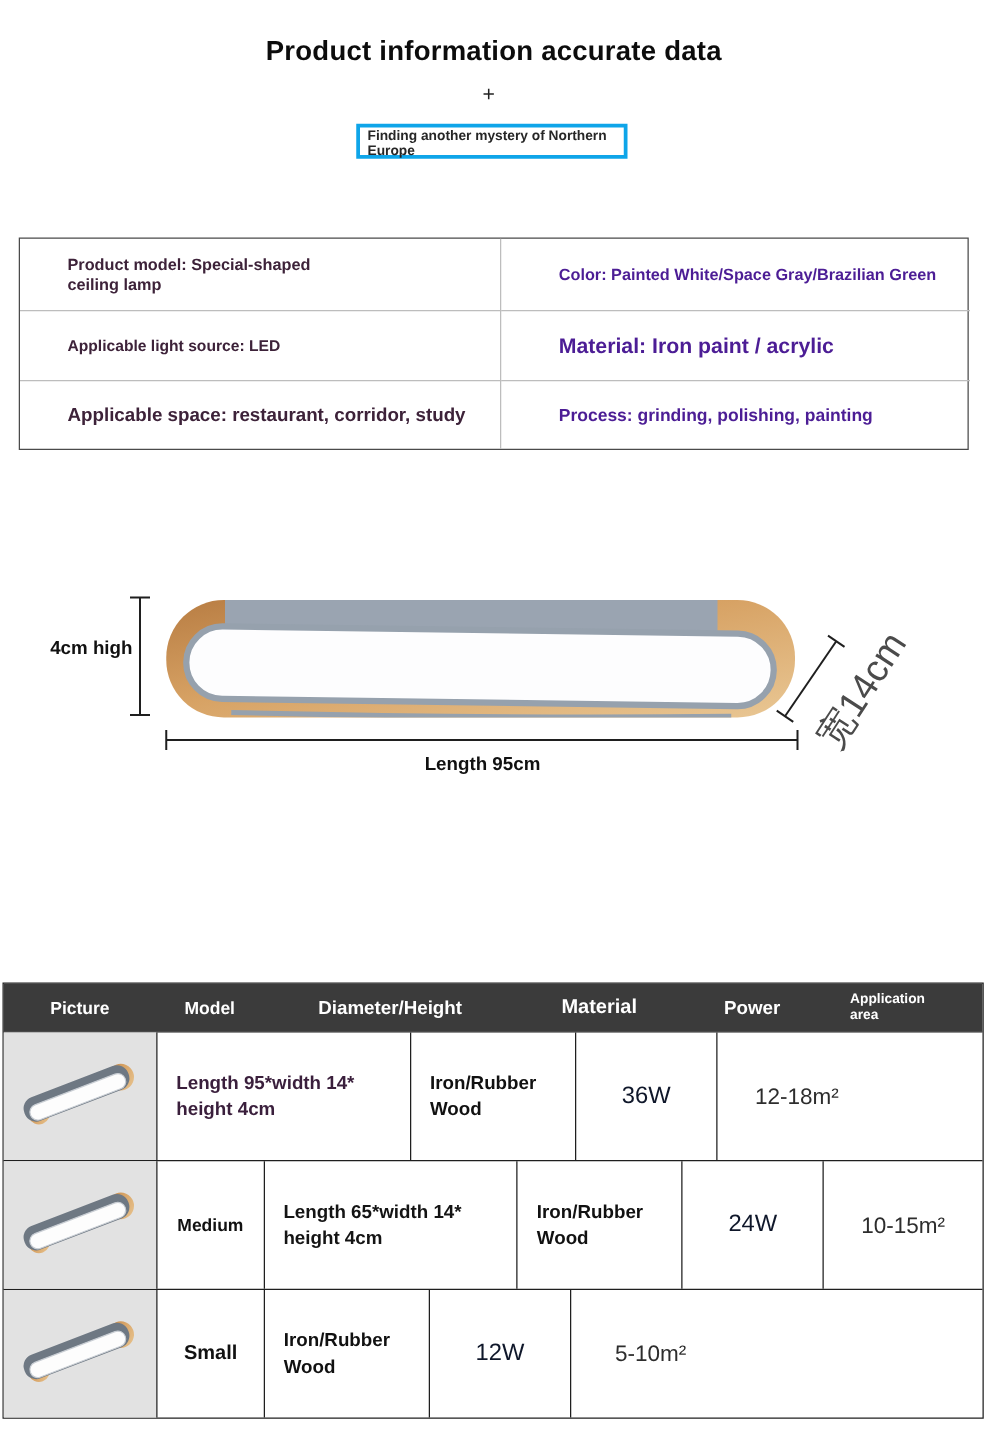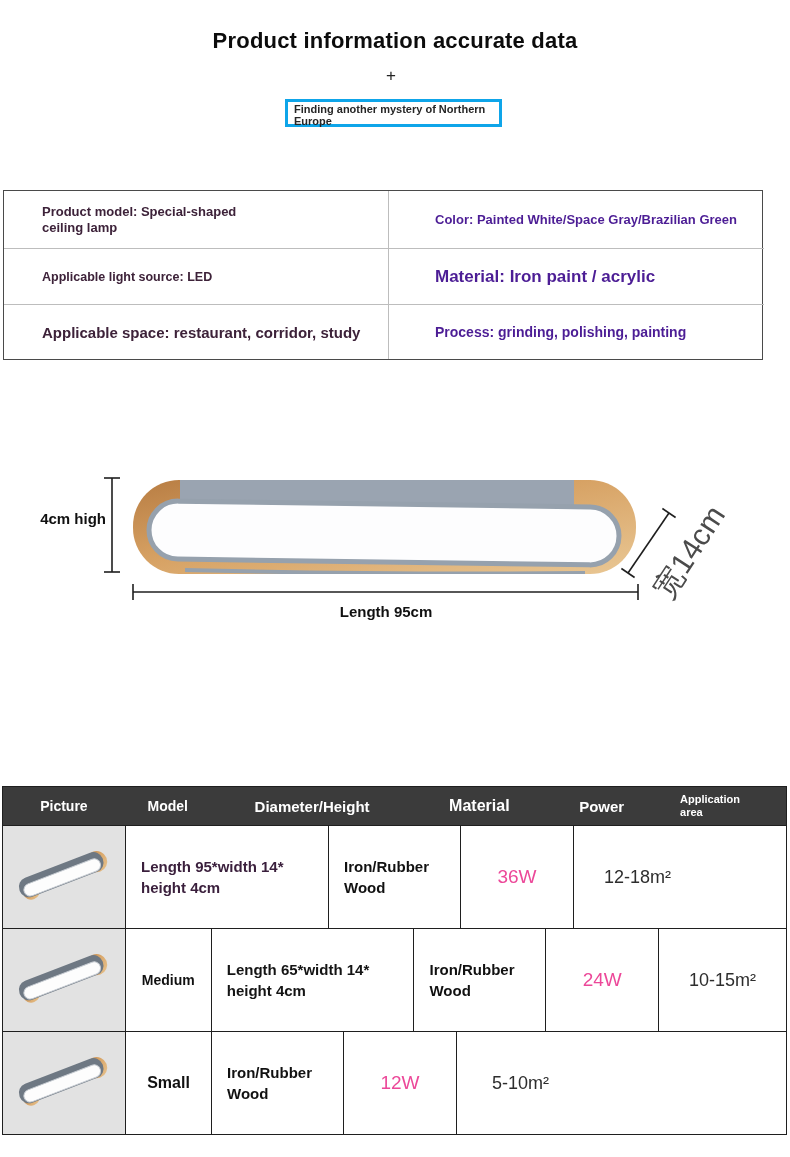--- a/index.html
+++ b/index.html
@@ -21,21 +21,21 @@
     text-align:center; font-size:17px; font-weight:400; color:#222;
   }
   .banner {
     position:absolute; top:99px; left:285px; width:217px; height:28px;
     border:3px solid #0ea5e9; padding:2px 6px;
     font-size:11px; font-weight:bold; line-height:11.5px; color:#262626;
   }
 
   
   .spec-table {
-    position:absolute; top:190px; left:3px; width:760px;
+    position:absolute; top:190px; left:15px; width:760px;
     border:1px solid #4a4a4a;
     display:grid;
     grid-template-columns:385px 375px;
     grid-template-rows:57px 56px 55px;
   }
   .spec-cell { display:flex; align-items:center; }
   .spec-cell.l { padding-left:38px; border-right:1px solid #bdbdbd; }
   .spec-cell.r { padding-left:46px; }
   .spec-row2 { border-top:1px solid #bdbdbd; }
   .spec-plum { color:#3d2239; }
@@ -83,21 +83,21 @@
   .c3 { width:132px; } .c4 { width:113px; } .c5 { width:128px; }
   .cell-picture { background:#e2e2e2; justify-content:center; }
   .cell-model { justify-content:center; font-weight:bold; font-size:16px; color:#111; }
   .cell-model.size-14 { font-size:14px; }
   .cell-dims { padding-left:15px; font-weight:bold; font-size:15px; line-height:21px; }
   .cell-dims span { display:block; max-width:178px; }
   .dims-plum { color:#3a1f3c; }
   .dims-dark { color:#141414; }
   .cell-material { padding-left:15px; font-weight:bold; font-size:15px; line-height:21px; color:#111; }
   .cell-material span { display:block; max-width:106px; }
-  .cell-power { justify-content:center; font-size:19px; font-weight:400; color:#ec4899; }
+  .cell-power { justify-content:center; font-size:19px; font-weight:400; color:#0f172a; }
   .cell-area { justify-content:center; font-size:18px; font-weight:400; color:#2d2d2d; }
 </style>
 </head>
 <body>
 
 <div class="page">
 
   <div class="title">Product information accurate data</div>
   <div class="plus">+</div>
   <div class="banner">Finding another mystery of Northern Europe</div>

